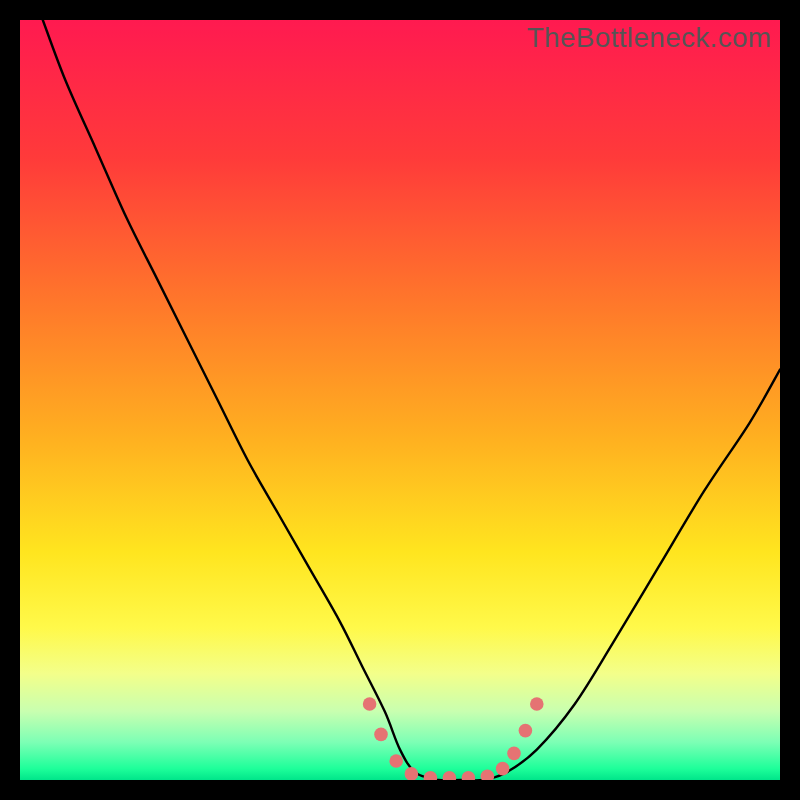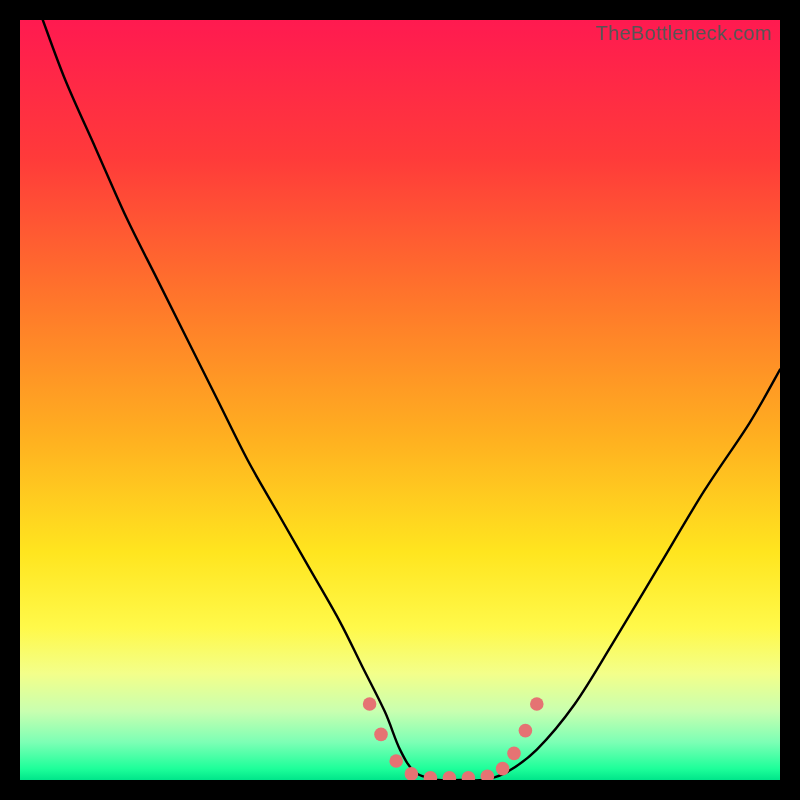--- a/index.html
+++ b/index.html
@@ -24,21 +24,21 @@
     left: 20px;
     width: 760px;
     height: 760px;
     overflow: hidden;
   }
   .watermark {
     position: absolute;
     top: 2px;
     right: 8px;
     color: #555;
-    font-size: 20px;
+    font-size: 28px;
     font-weight: 500;
     letter-spacing: 0.3px;
     user-select: none;
   }
   svg { display: block; }
 </style>
 </head>
 <body>
 
 <div class="frame">

